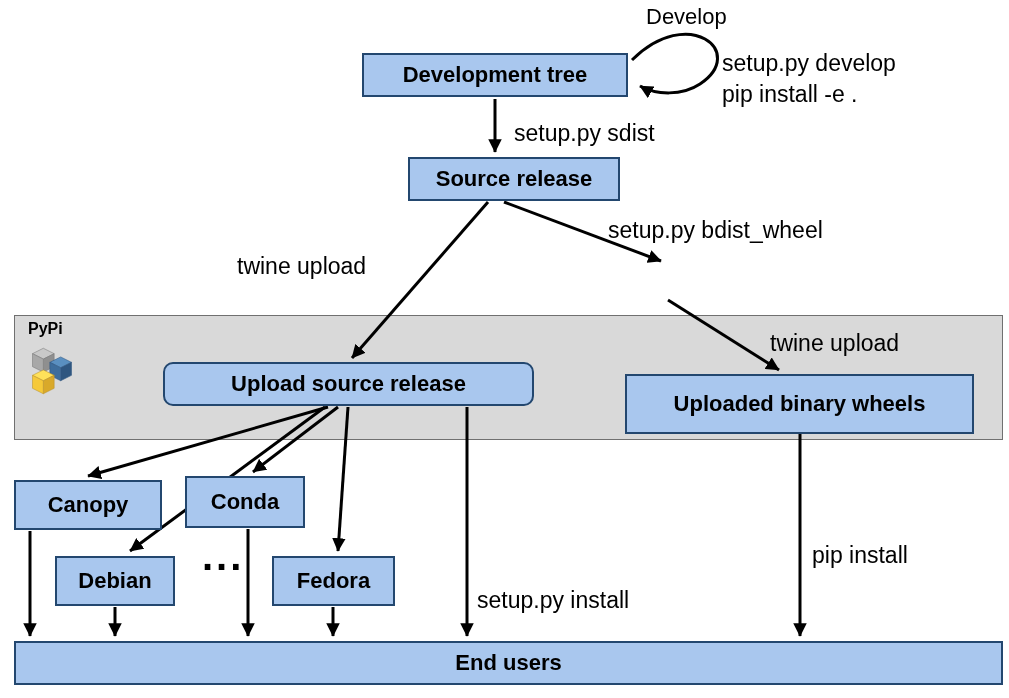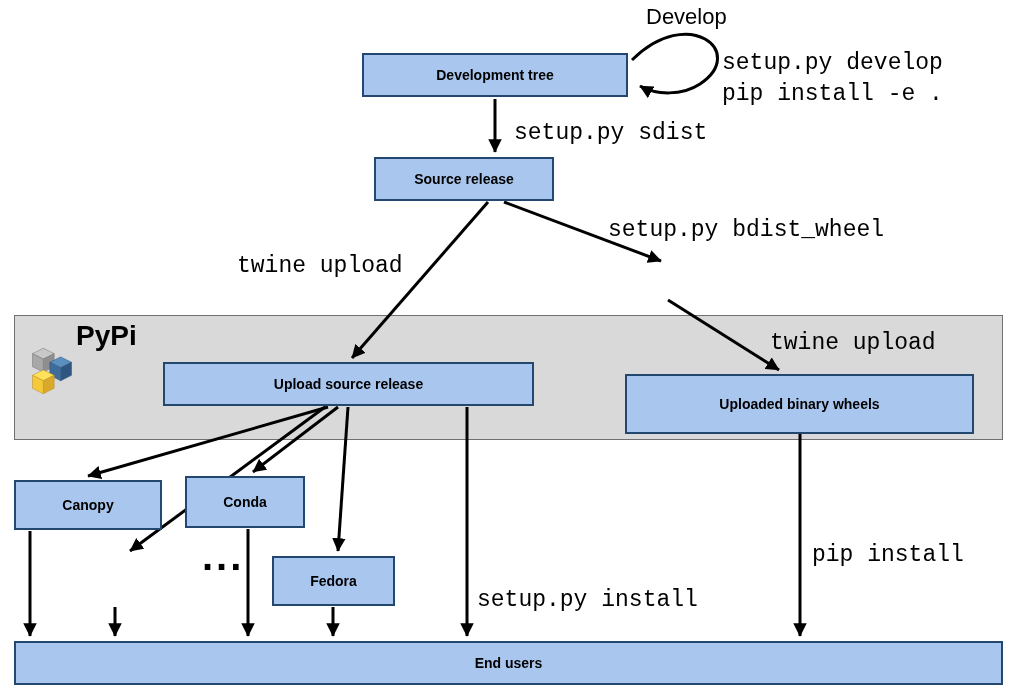--- a/index.html
+++ b/index.html
@@ -5,35 +5,35 @@
   html,body{margin:0;padding:0;background:#fff;}
   .canvas{position:relative;width:1009px;height:698px;background:#fff;
           font-family:"Liberation Sans",sans-serif;overflow:hidden;}
   .band{position:absolute;left:14px;top:315px;width:989px;height:125px;
         background:var(--band-fill,#d9d9d9);border:1px solid var(--band-border,#707070);
         z-index:0;box-sizing:border-box;}
   svg.edges{position:absolute;left:0;top:0;width:1009px;height:698px;z-index:1;}
   .node{position:absolute;background:var(--node-fill,#a9c7ee);
         border:2px solid var(--node-border,#23476f);
         display:flex;align-items:center;justify-content:center;
-        font-weight:bold;font-size:14px;color:#000;z-index:2;box-sizing:border-box;
+        font-weight:bold;font-size:22px;color:#000;z-index:2;box-sizing:border-box;
         text-align:center;}
-  .elabel{position:absolute;font-family:Liberation Mono, monospace;
+  .elabel{position:absolute;font-family:Liberation Sans, sans-serif;
           font-size:23px;color:#000;z-index:3;white-space:pre;}
   .slabel{position:absolute;font-family:Liberation Sans, sans-serif;
           font-size:22px;color:#000;z-index:3;white-space:pre;}
-  .region-label{position:absolute;left:28px;top:320px;font-weight:bold;font-size:28px;z-index:3;margin-left:48px;}
+  .region-label{position:absolute;left:28px;top:320px;font-weight:bold;font-size:16px;z-index:3;}
   .ellipsis{position:absolute;left:202px;top:536px;font-weight:bold;font-size:40px;
             letter-spacing:3px;z-index:3;line-height:1;}
   .logo{position:absolute;left:26px;top:346px;z-index:3;}
   
   .n-devtree{left:362px;top:53px;width:266px;height:44px;}
-  .n-source{left:374px;top:157px;width:180px;height:44px;}
+  .n-source{left:408px;top:157px;width:212px;height:44px;}
   .n-binwheels{left:490px;top:265px;width:354px;height:34px;}
-  .n-uploadsrc{left:163px;top:362px;width:371px;height:44px;}
+  .n-uploadsrc{left:163px;top:362px;width:371px;height:44px;border-radius:10px;}
   .n-uploadedwheels{left:625px;top:374px;width:349px;height:60px;}
   .n-canopy{left:14px;top:480px;width:148px;height:50px;}
   .n-conda{left:185px;top:476px;width:120px;height:52px;}
   .n-debian{left:55px;top:556px;width:120px;height:50px;}
   .n-fedora{left:272px;top:556px;width:123px;height:50px;}
   .n-endusers{left:14px;top:641px;width:989px;height:44px;}
 </style>
 </head>
 <body>
 
@@ -80,20 +80,21 @@
       <line x1="800" y1="419" x2="800" y2="636" marker-end="url(#arrow)"></line>
     </g>
   </svg>
 
   <div class="node n-devtree">Development tree</div>
   <div class="node n-source">Source release</div>
   <div class="node n-uploadsrc">Upload source release</div>
   <div class="node n-uploadedwheels">Uploaded binary wheels</div>
   <div class="node n-canopy">Canopy</div>
   <div class="node n-conda">Conda</div>
+  <div class="node n-debian">Debian</div>
   <div class="node n-fedora">Fedora</div>
   <div class="node n-endusers">End users</div>
 
   <div class="slabel" style="left:646px;top:4px;">Develop</div>
   <div class="elabel" style="left:722px;top:50px;">setup.py develop</div>
   <div class="elabel" style="left:722px;top:81px;">pip install -e .</div>
   <div class="elabel" style="left:514px;top:120px;">setup.py sdist</div>
   <div class="elabel" style="left:237px;top:253px;">twine upload</div>
   <div class="elabel" style="left:608px;top:217px;">setup.py bdist_wheel</div>
   <div class="elabel" style="left:770px;top:330px;">twine upload</div>

